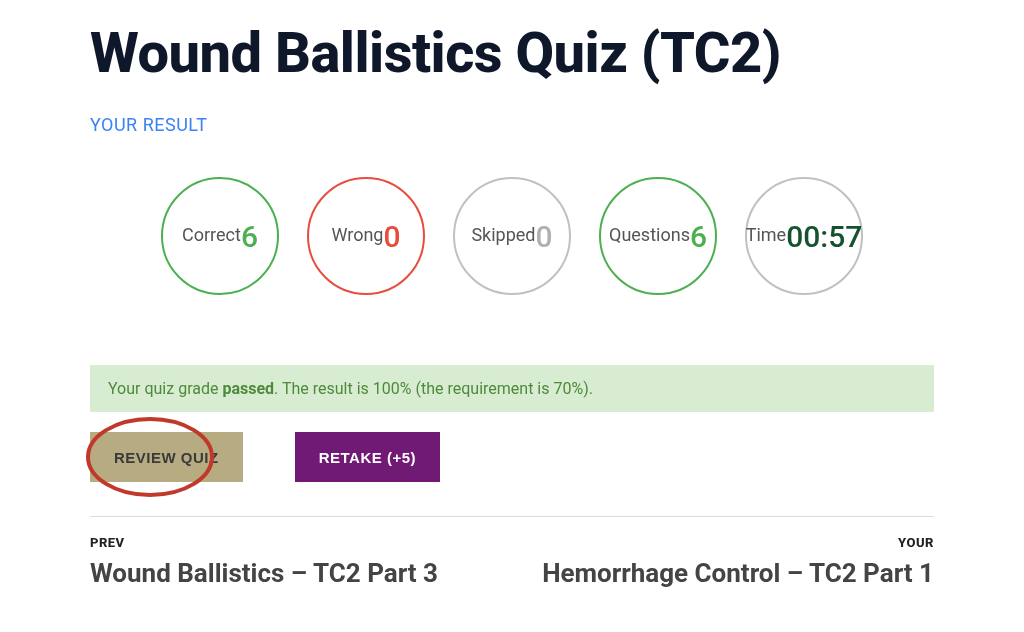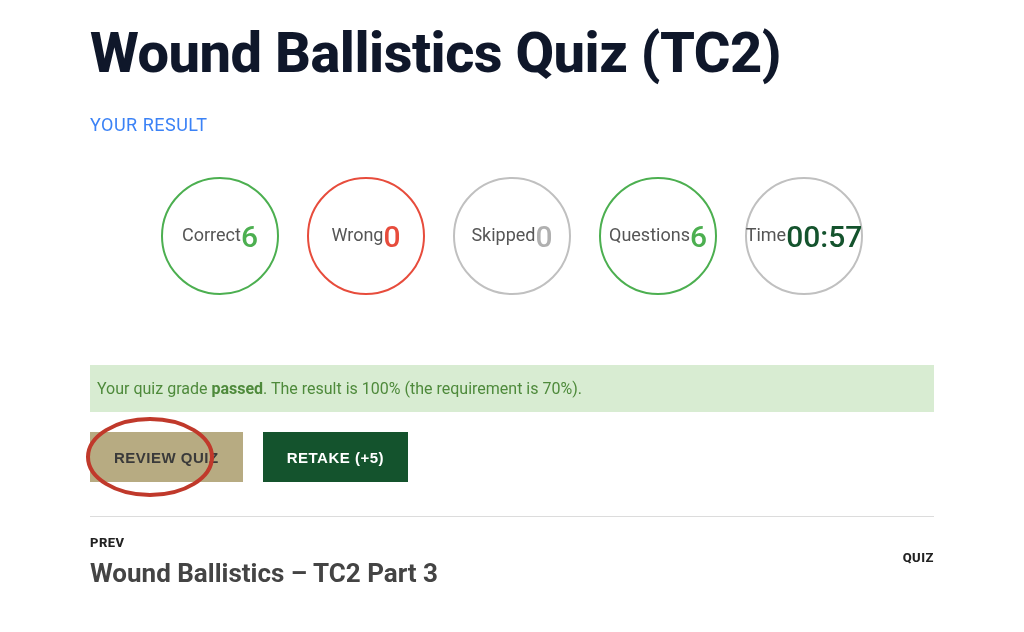--- a/index.html
+++ b/index.html
@@ -62,21 +62,21 @@
   }
   .v-correct   { color: #4caf50; }
   .v-wrong     { color: #e74c3c; }
   .v-skipped   { color: #b0b0b0; }
   .v-questions { color: #4caf50; }
   .v-time      { color: #14532d; }
 
   .grade-bar {
     background: #d8ecd2;
     color: #4e8a3b;
-    padding: 14px 7px;
+    padding: 14px 18px;
     font-size: 16px;
     margin-bottom: 20px;
   }
   .grade-bar .passed { font-weight: 700; }
 
   .buttons {
     display: flex;
     gap: 20px;
     margin-bottom: 34px;
     position: relative;
@@ -91,40 +91,41 @@
     cursor: pointer;
     display: inline-flex;
     align-items: center;
     justify-content: center;
   }
   .btn-review {
     background: #b7ab82;
     color: #3a3a3a;
   }
   .btn-retake {
-    background: #14532d;
+    background: #701a75;
     color: #fff;
+    margin-left: 32px;
   }
   .circle-annotation {
     position: absolute;
     left: -20px;
     top: -18px;
     width: 160px;
     height: 86px;
     pointer-events: none;
   }
   .divider {
     border: none;
     border-top: 1px solid #dcdcdc;
     margin-bottom: 18px;
   }
   .navrow {
     display: flex;
     justify-content: space-between;
-    align-items: center;
+    align-items: flex-start;
   }
   .navcol-right { text-align: right; }
   .nav-label {
     font-size: 13px;
     font-weight: 800;
     letter-spacing: 0.5px;
     color: #222;
     margin-bottom: 8px;
   }
   .nav-title {
@@ -178,17 +179,18 @@
   </div>
 
   <hr class="divider">
 
   <div class="navrow">
     <div class="navcol">
       <div class="nav-label">PREV</div>
       <div class="nav-title">Wound Ballistics – TC2 Part 3</div>
     </div>
     <div class="navcol navcol-right">
-      <div class="nav-label">QUIZ</div>
+      <div class="nav-label">YOUR</div>
+      <div class="nav-title">Hemorrhage Control – TC2 Part 1</div>
     </div>
   </div>
 
 </div>
 
 </body></html>

